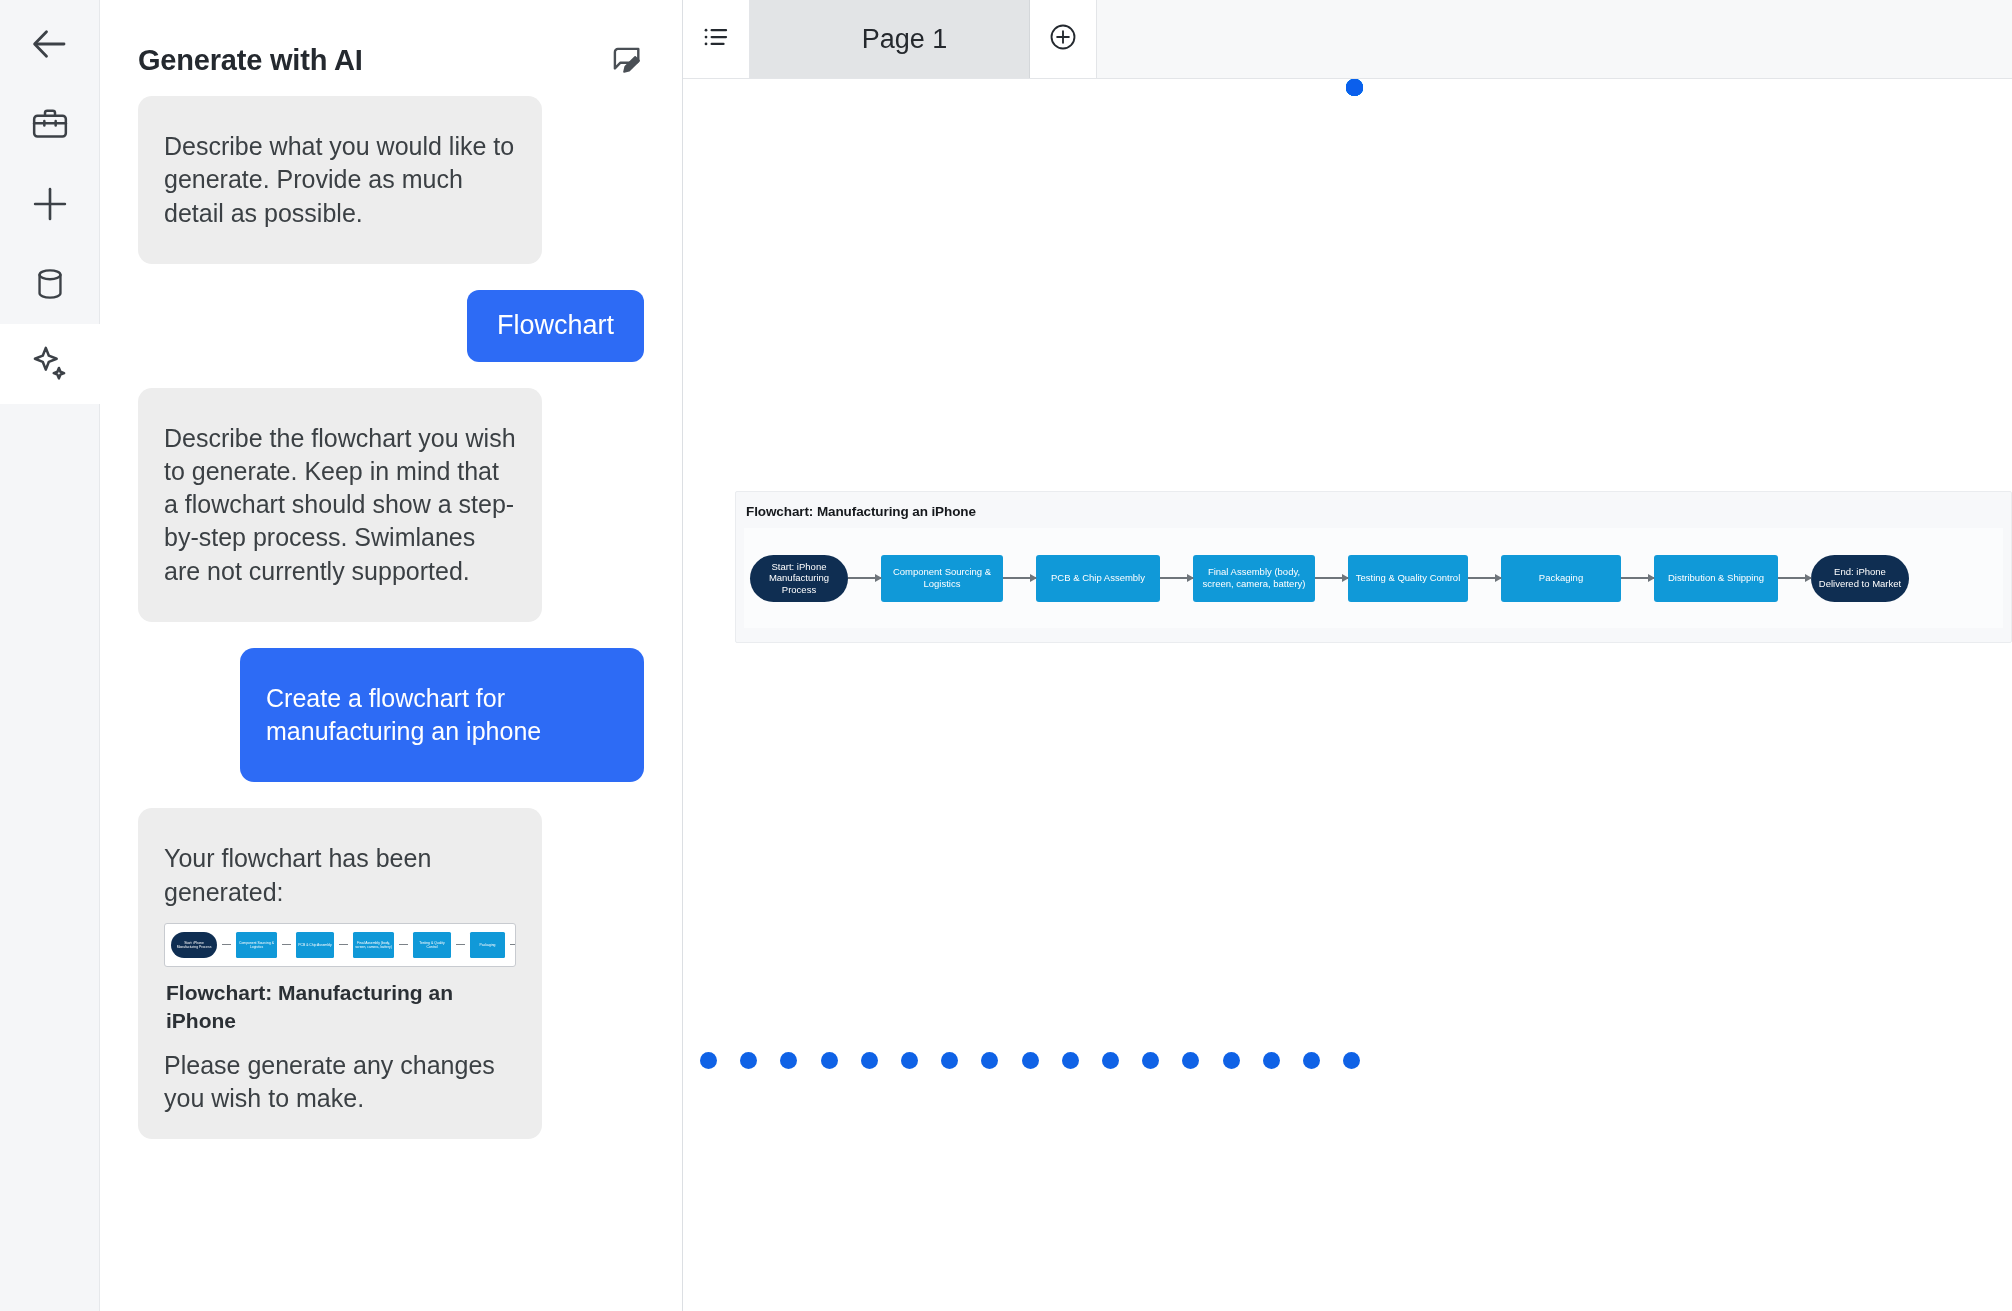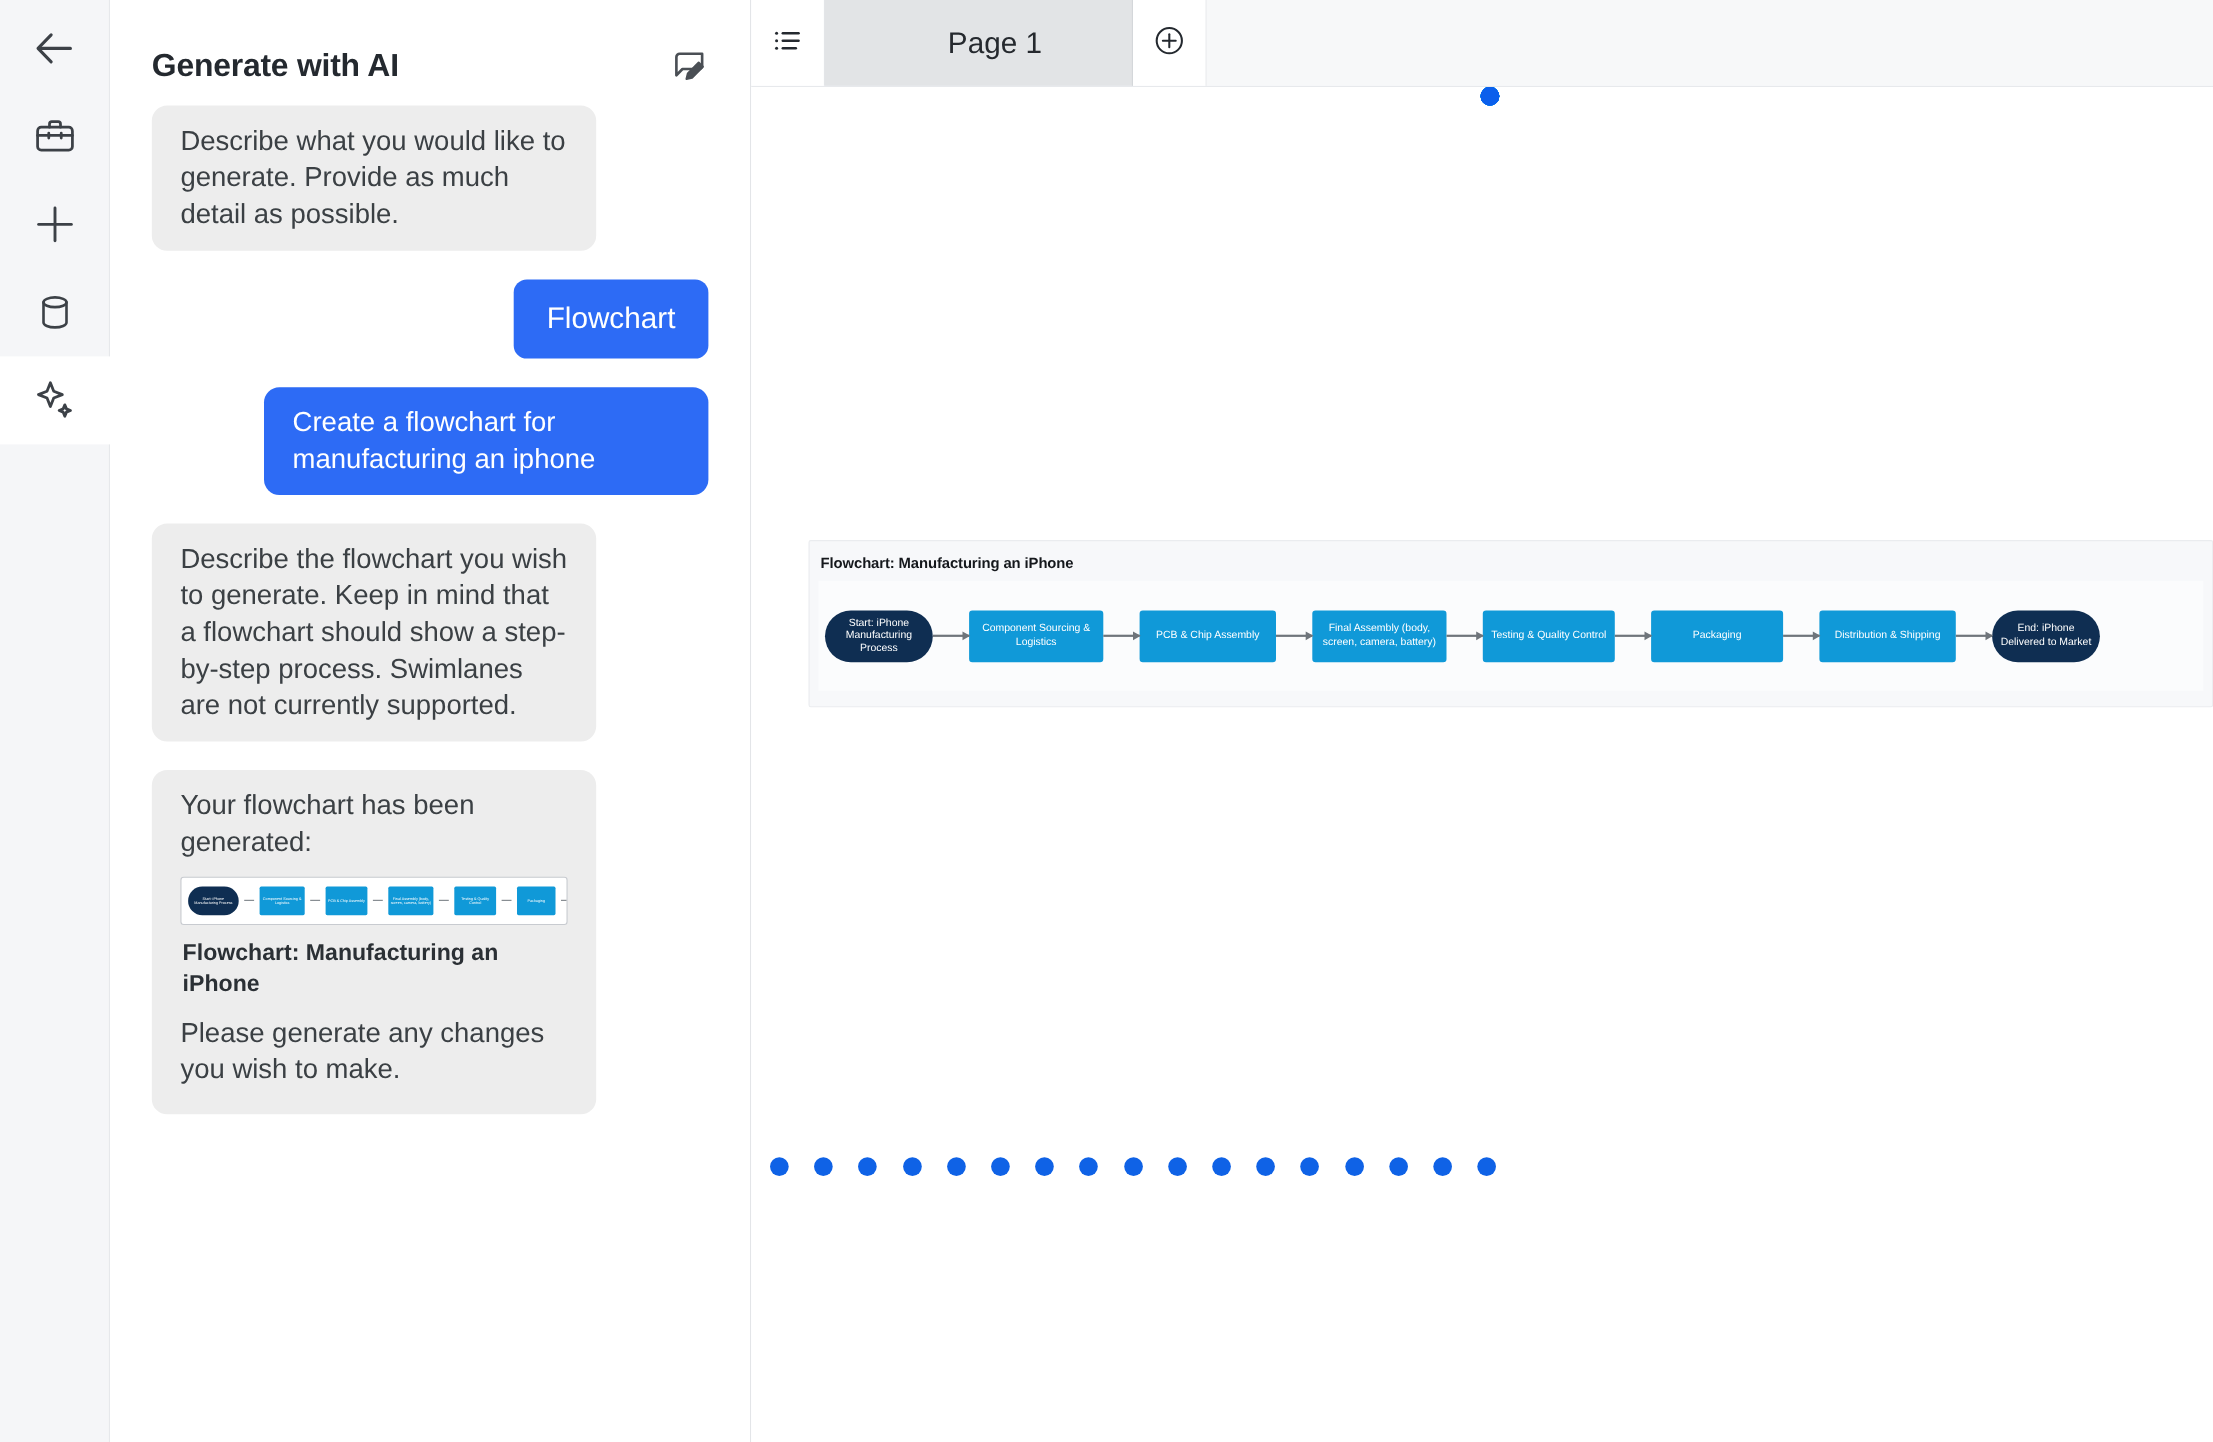--- a/index.html
+++ b/index.html
@@ -44,21 +44,21 @@
     font-size: 29px; font-weight: bold; color: #24292f; letter-spacing: -0.2px;
   }
   .comment-icon { cursor: pointer; display:flex; align-items:center; }
 
   .bubble-row { display: flex; margin-bottom: 26px; }
   .bubble-row.left { justify-content: flex-start; }
   .bubble-row.right { justify-content: flex-end; }
 
   .bubble {
     border-radius: 14px;
-    padding: 16px 26px;
+    padding: 34px 26px;
     font-size: 25px;
     line-height: 1.33;
     max-width: 404px;
   }
   .bubble.bot { background: #ededed; color: #3b4044; }
   .bubble.user { background: #2d6bf5; color: #ffffff; }
   .bubble.pill { padding: 18px 30px; border-radius: 12px; font-size: 27px; }
 
   .thumb-box {
     margin: 14px 0 4px 0;
@@ -233,26 +233,26 @@
     </div>
 
     <div class="bubble-row left">
       <div class="bubble bot">Describe what you would like to generate. Provide as much detail as possible.</div>
     </div>
 
     <div class="bubble-row right">
       <div class="bubble user pill">Flowchart</div>
     </div>
 
+    <div class="bubble-row left">
+      <div class="bubble bot">Describe the flowchart you wish to generate. Keep in mind that a flowchart should show a step-by-step process. Swimlanes are not currently supported.</div>
+    </div>
+
     <div class="bubble-row right">
       <div class="bubble user">Create a flowchart  for manufacturing an iphone</div>
-    </div>
-
-    <div class="bubble-row left">
-      <div class="bubble bot">Describe the flowchart you wish to generate. Keep in mind that a flowchart should show a step-by-step process. Swimlanes are not currently supported.</div>
     </div>
 
     <div class="bubble-row left">
       <div class="bubble bot" style="padding-bottom:24px;">
         <div>Your flowchart has been generated:</div>
 
         <div class="thumb-box">
           <div class="tnode term" style="width:46px;">Start: iPhone Manufacturing Process</div>
           <div class="tarrow"></div>
           <div class="tnode" style="width:41px;">Component Sourcing &amp; Logistics</div>

